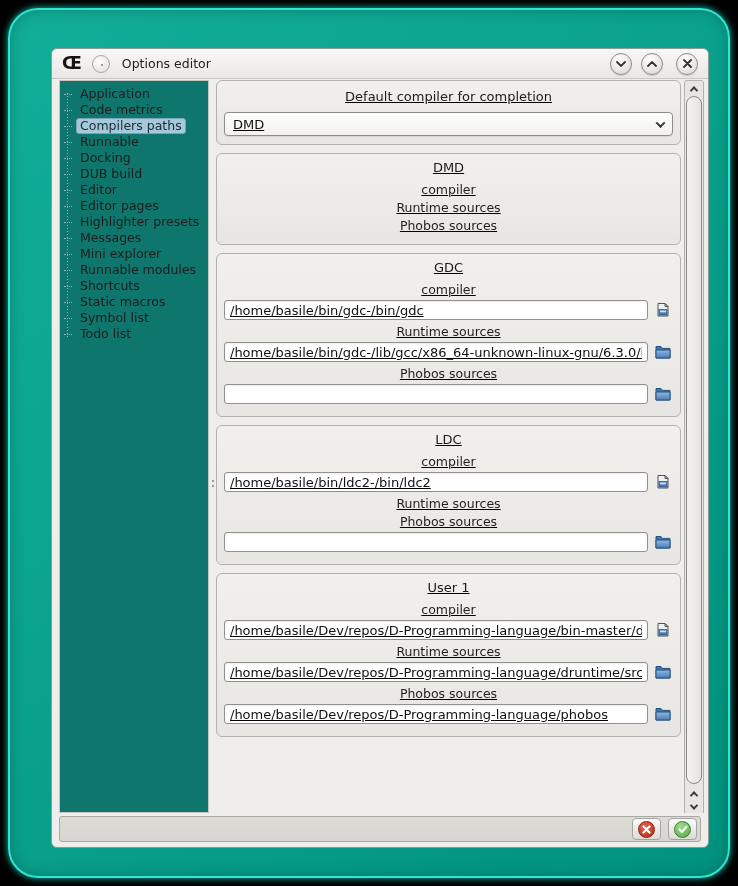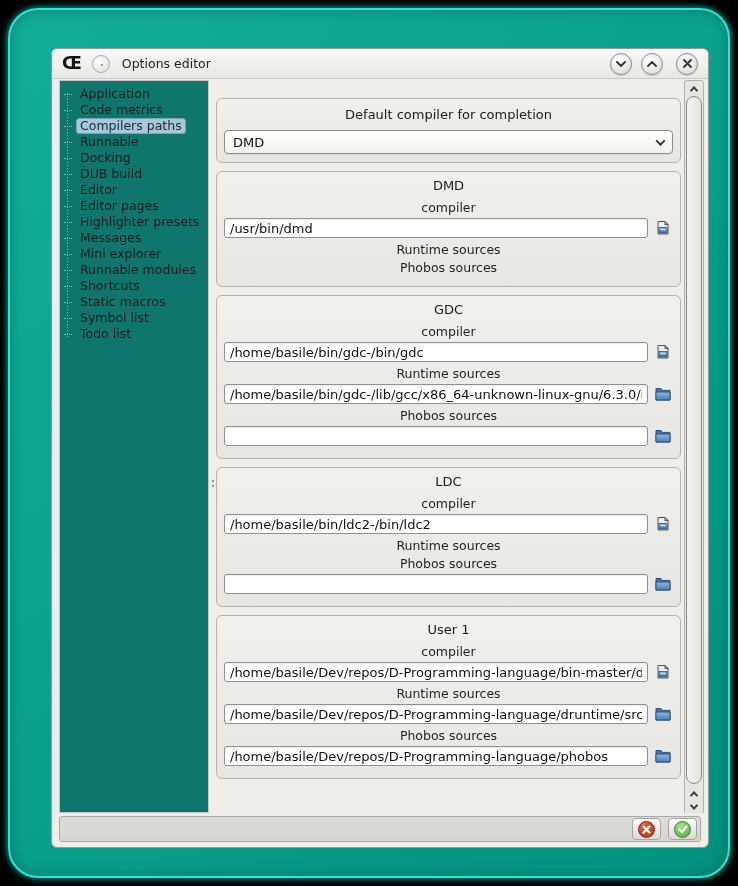--- a/index.html
+++ b/index.html
@@ -61,21 +61,21 @@
   .tree li::before { content:""; width:8px; border-top:1px dotted #96b1bf; margin-right:4px; flex:none; }
   .tree li span { padding:0 3px; border:1px solid transparent; border-radius:3px; line-height:14px; }
   .tree li.selected span { background:#a5c9da; border-color:#7ba3b8; color:#1b2b32; }
 
   
   .splitter { width:7px; position:relative; }
   .splitter::after { content:""; position:absolute; left:3px; top:400px; width:2px; height:2px; background:#9a9995; box-shadow:0 5px 0 #9a9995; }
 
   
   .main { flex:1; display:flex; overflow:hidden; }
-  .groups { width:466px; padding-top:18px; overflow:hidden; }
+  .groups { width:466px; padding-top:0; overflow:hidden;text-decoration:underline; }
 
   .group {
     border:1px solid #b3b2ad; border-radius:6px;
     background:linear-gradient(#f1f0ed,#e7e6e2);
     padding:4px 7px 8px; margin-bottom:8px;
   }
   .group-title { text-align:center; font-size:13px; color:#1b1b19; padding:2px 0 6px; }
   .group-default .group-title { padding:4px 0 8px; }
   .field-label { text-align:center; font-size:12.5px; color:#1f1f1d; margin:1px 0 3px; }
   .field-row { display:flex; align-items:center; }
@@ -241,31 +241,20 @@
             <div class="group-title">Default compiler for completion</div>
             <div class="combo">
               <span class="combo-value">DMD</span>
               <span class="chev chev-down"></span>
             </div>
           </section>
 
           <section class="group">
             <div class="group-title">DMD</div>
             <div class="field-label">compiler</div>
-            <div class="field-row">
-              <input class="path-input" value="/usr/bin/dmd" style="">
-              <button class="icon-btn">
-                <svg width="16" height="16" viewBox="0 0 16 16">
-                  <path d="M3 1.5 H10 L13 4.5 V14 H3 Z" fill="#edf2f8" stroke="#54534f" stroke-width="1"></path>
-                  <path d="M10 1.5 L13 4.5 H10 Z" fill="#c7d2dd" stroke="#54534f" stroke-width="1"></path>
-                  <rect x="4" y="7.5" width="8" height="5.5" fill="url(#fileG)" stroke="#2a5580" stroke-width="0.8"></rect>
-                  <rect x="5.2" y="8.8" width="5.6" height="1.4" fill="#d9e6f4"></rect>
-                </svg>
-              </button>
-            </div>
             <div class="field-label">Runtime sources</div>
             <div class="field-label">Phobos sources</div>
           </section>
 
           <section class="group">
             <div class="group-title">GDC</div>
             <div class="field-label">compiler</div>
             <div class="field-row">
               <input class="path-input" value="/home/basile/bin/gdc-/bin/gdc" style="">
               <button class="icon-btn">

